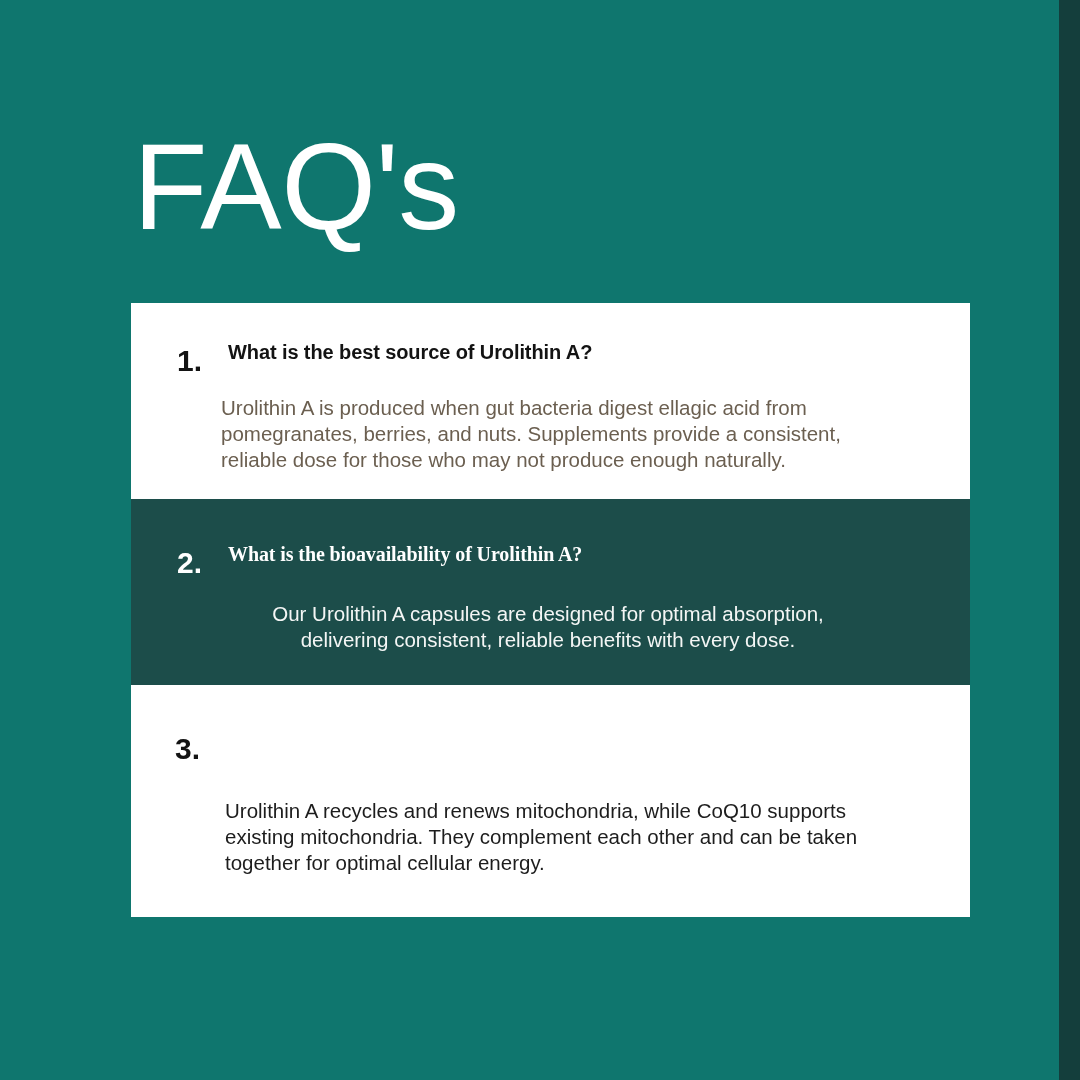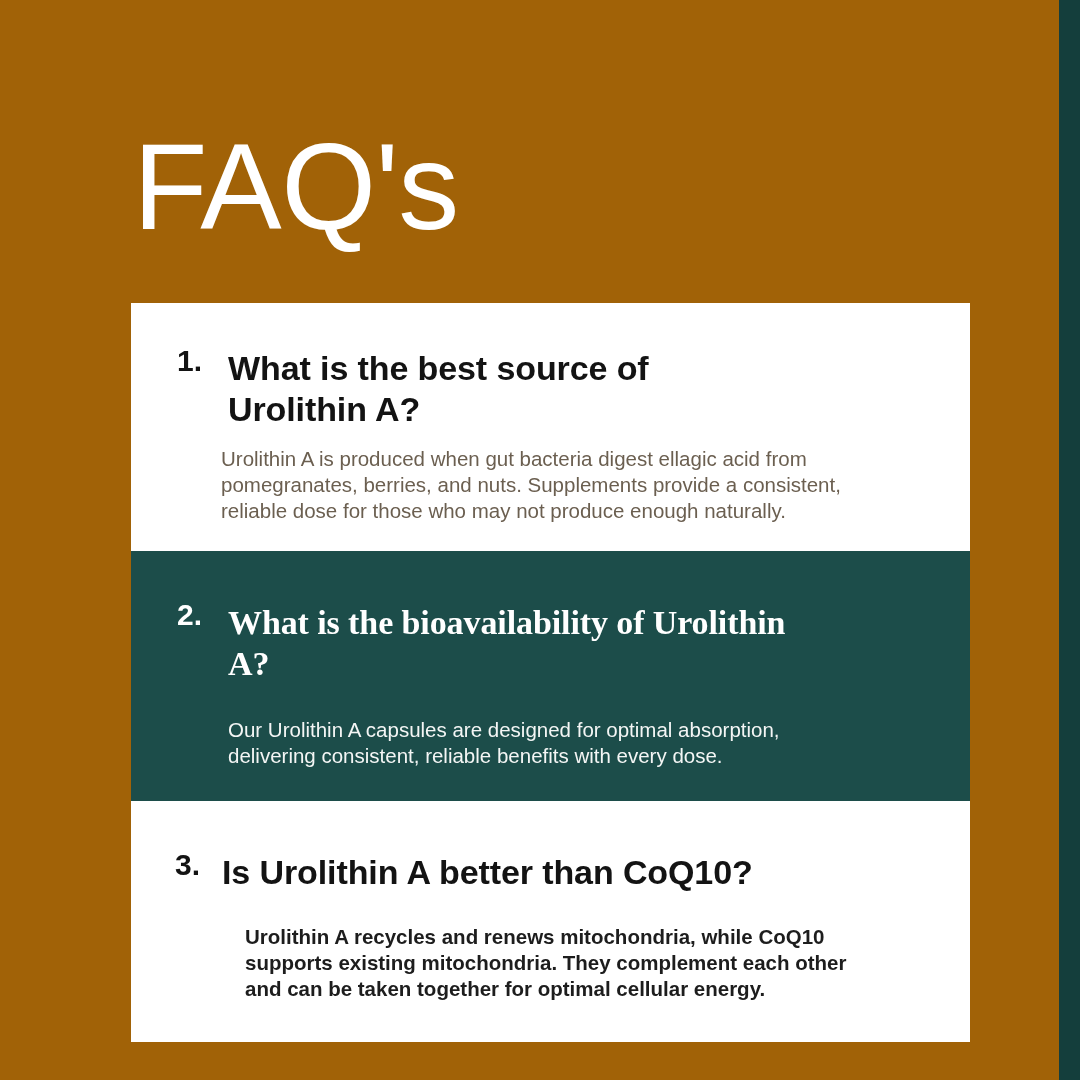--- a/index.html
+++ b/index.html
@@ -10,21 +10,21 @@
     width: 1080px;
     height: 1080px;
     background: #143e3c;
     font-family: "Liberation Sans", sans-serif;
     overflow: hidden;
   }
   .page {
     position: relative;
     width: 1059px;
     height: 1080px;
-    background: #a16207;
+    background: #0f766e;
     box-sizing: border-box;
   }
 
   
   .faq-title {
     position: absolute;
     left: 133px;
     top: 126px;
     font-size: 122px;
     line-height: 1.0;
@@ -70,45 +70,44 @@
     font-weight: 700;
     line-height: 1.22;
     padding-top: 3px;
   }
   .card-1 .q-num { width: 51px; }
   .card-2 .q-num { width: 51px; }
   .card-3 .q-num { width: 47px; margin-left: -2px; }
 
   .q-text {
     flex: 1 1 auto;
-    font-size: 34px;
+    font-size: 20px;
     font-weight: 700;
     line-height: 1.22;
     letter-spacing: -0.1px;
-    margin-top: 8px;
   }
   .card-1 .q-text { max-width: 560px; }
   .card-2 .q-text { max-width: 600px; font-family: Liberation Serif, serif; }
 
   .light .q-num, .light .q-text { color: #131313; }
   .dark  .q-num, .dark  .q-text { color: #ffffff; }
 
   
   .a-text {
     font-size: 20.5px;
     line-height: 1.28;
     font-weight: 400;
     margin-top: 14px;
     margin-left: 51px;
     max-width: 672px;
   }
   .card-1 .a-text { color: #6b5f50; margin-top: 15px; max-width: 660px; margin-left: 44px; }
-  .card-2 .a-text { color: #f4f6f5; margin-top: 32px; max-width: 640px; }
+  .card-2 .a-text { color: #f4f6f5; margin-top: 19px; max-width: 640px; text-align: center; }
   .card-3 .a-text { color: #1d1d1d; margin-top: 30px; max-width: 640px; }
-  .card-3 .a-text { margin-left: 68px; font-weight: bold; }
+  .card-3 .a-text { margin-left: 48px; }
 </style>
 </head>
 <body>
 
 <div class="page">
 
   <div class="faq-title">FAQ's</div>
 
   <div class="faq-list">
 
@@ -124,19 +123,18 @@
       <div class="q-row">
         <span class="q-num">2.</span>
         <span class="q-text">What is the bioavailability of Urolithin A?</span>
       </div>
       <div class="a-text">Our Urolithin A capsules are designed for optimal absorption, delivering consistent, reliable benefits with every dose.</div>
     </div>
 
     <div class="faq-card light card-3">
       <div class="q-row">
         <span class="q-num">3.</span>
-        <span class="q-text">Is Urolithin A better than CoQ10?</span>
       </div>
       <div class="a-text">Urolithin A recycles and renews mitochondria, while CoQ10 supports existing mitochondria. They complement each other and can be taken together for optimal cellular energy.</div>
     </div>
 
   </div>
 </div>
 
 </body></html>

